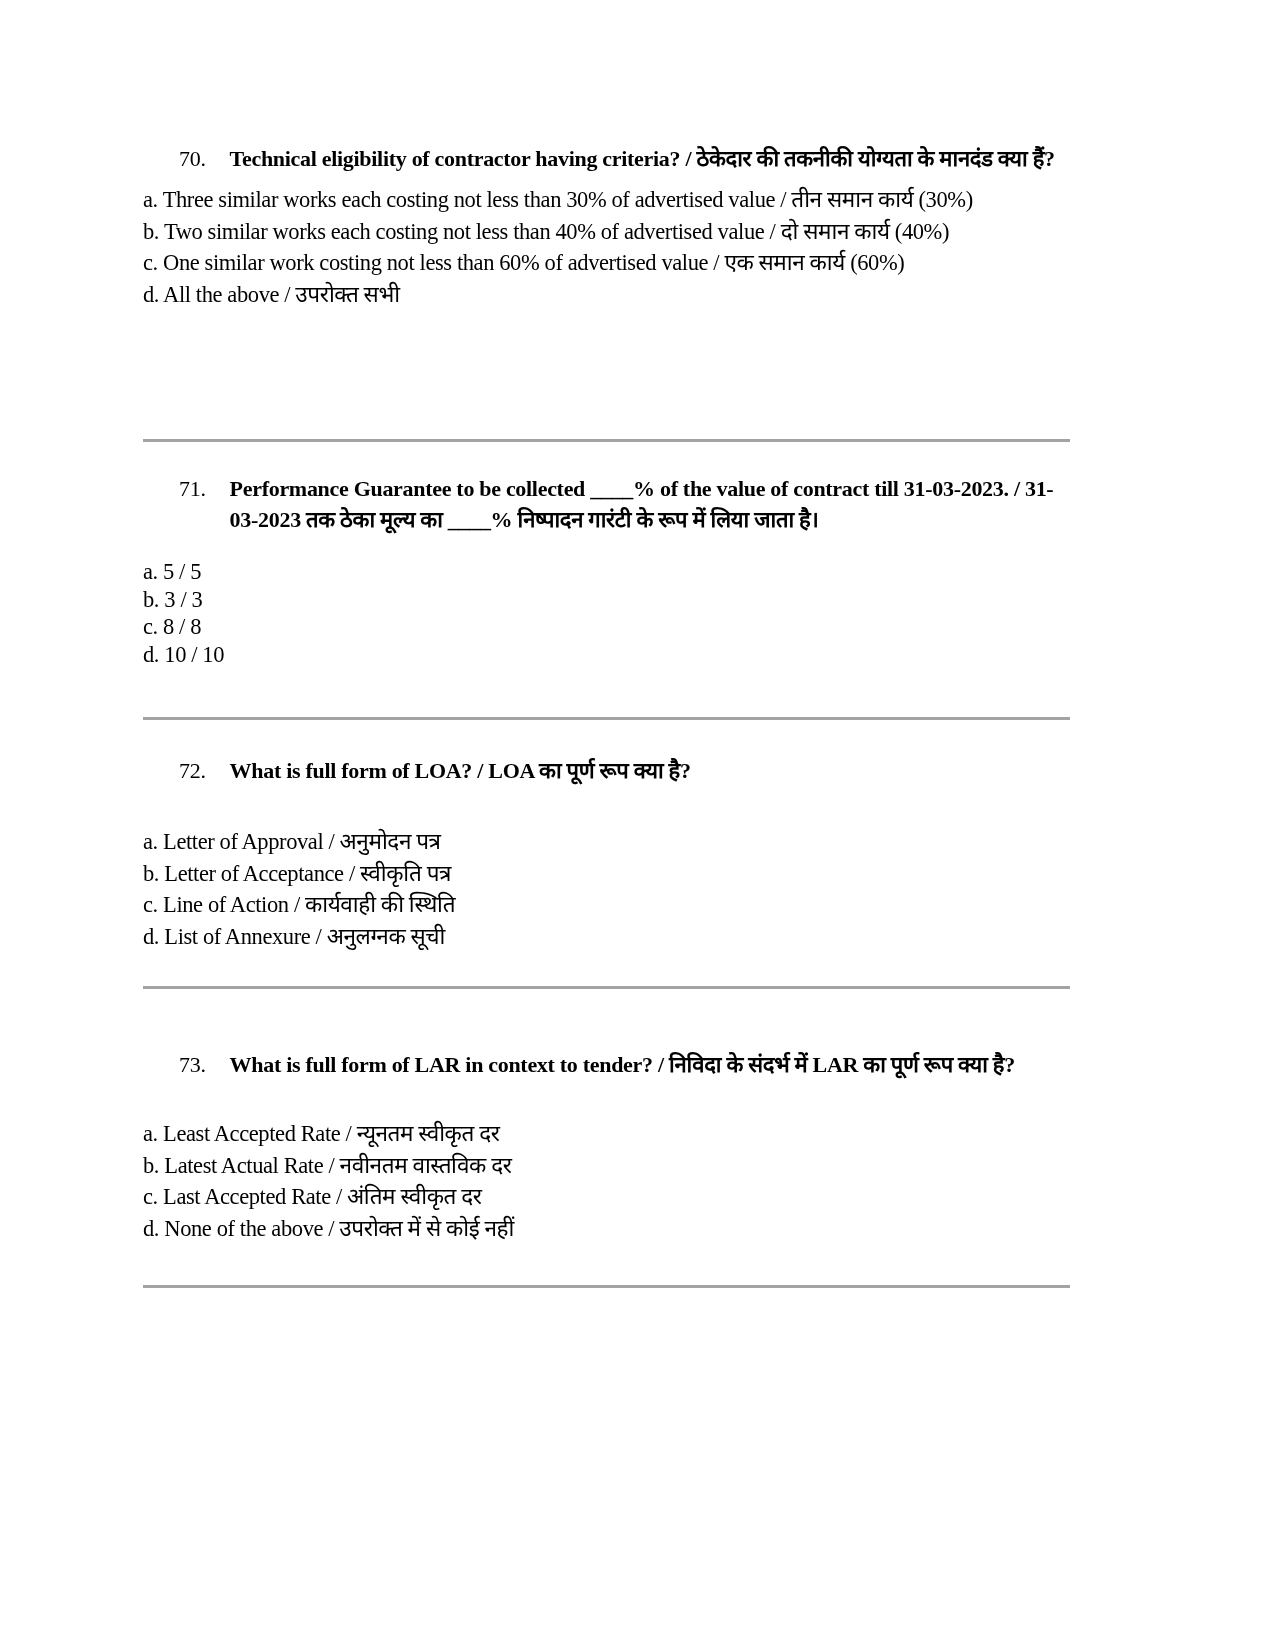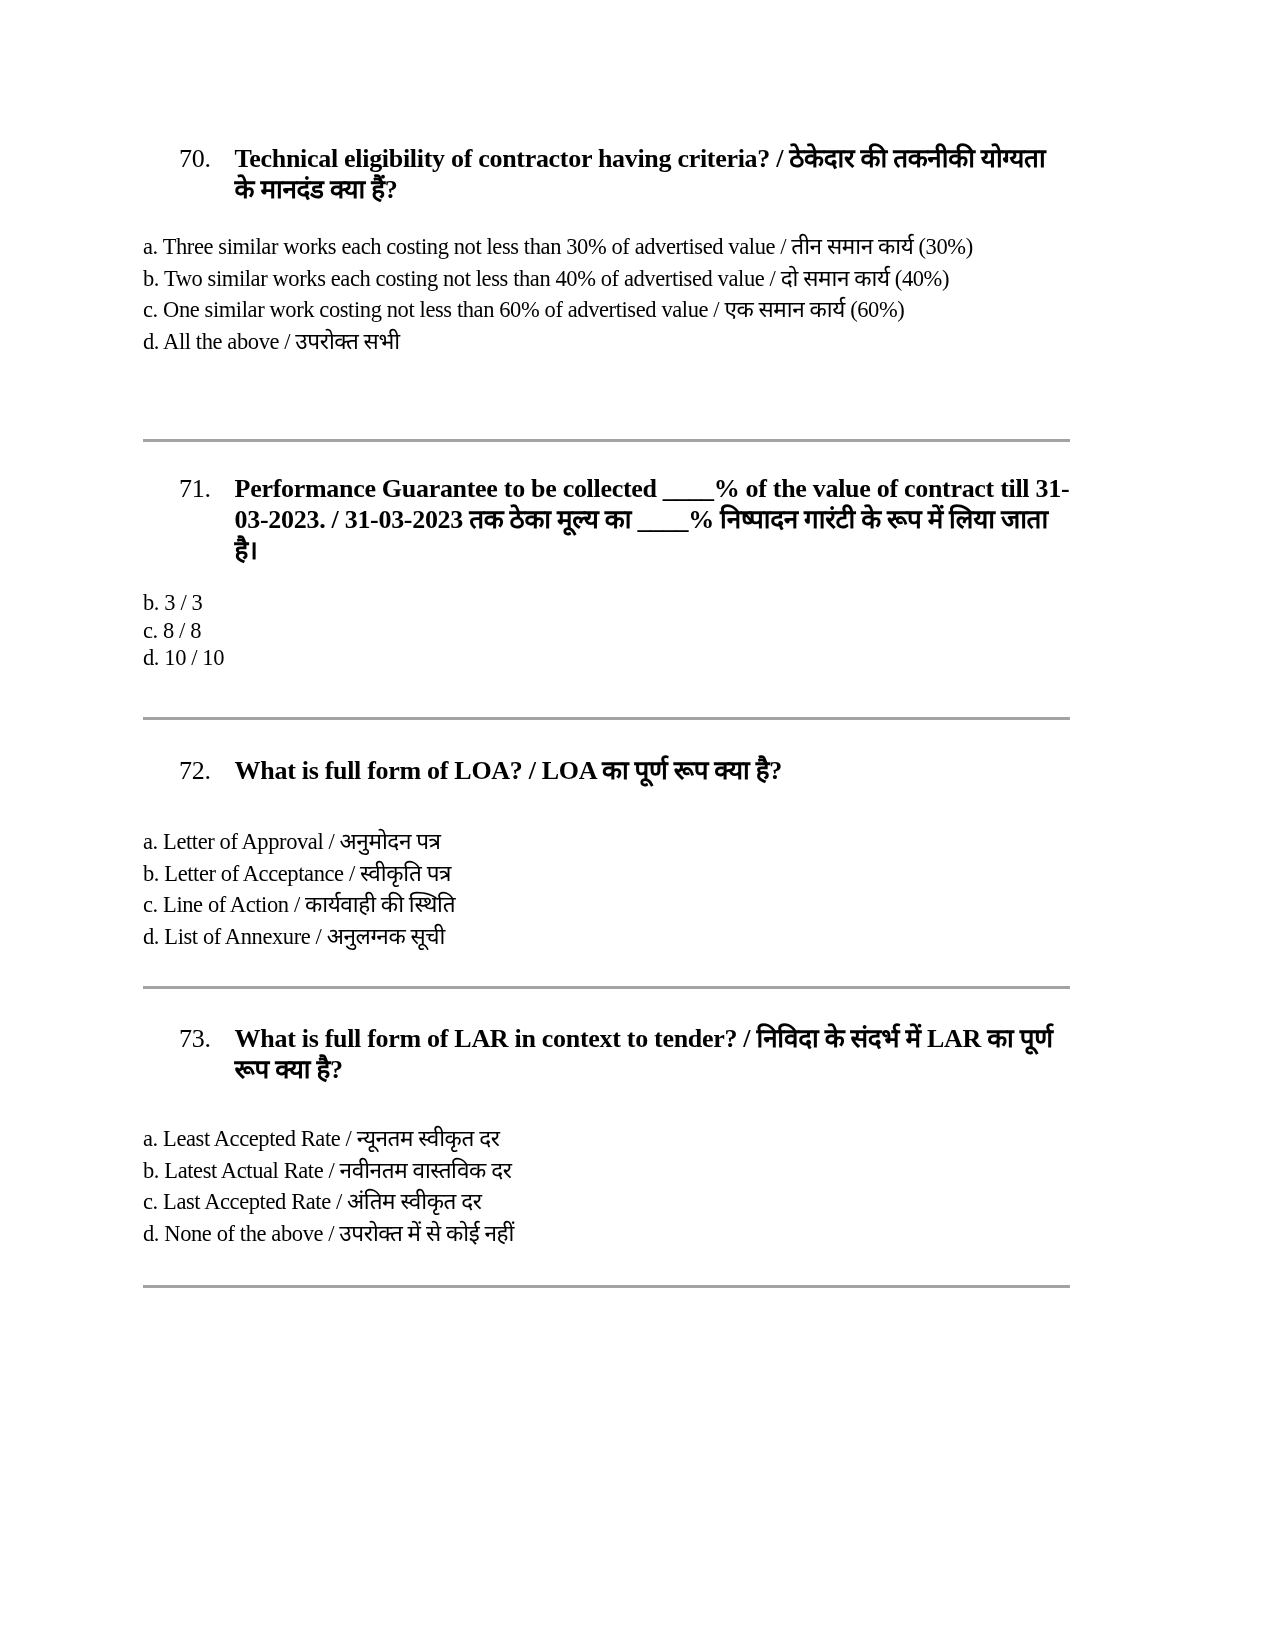--- a/index.html
+++ b/index.html
@@ -24,35 +24,35 @@
     }
     .question-block {
       position: absolute;
       left: 143px;
       width: 927px;
     }
     .q-title {
       margin-left: 36px;
       display: flex;
       font-weight: bold;
-      font-size: 26px;
+      font-size: 22px;
       line-height: 31px;
       letter-spacing: -0.3px;
     }
     .q-num {
       font-weight: normal;
       white-space: nowrap;
       padding-right: 6px;
     }
     .q-text {
       flex: 1;
       margin-left: 18px;
     }
     .options {
-      margin-top: 26px;
+      margin-top: 10px;
       font-size: 22.5px;
       line-height: 31.5px;
       letter-spacing: -0.4px;
     }
     .option {
       display: block;
     }
     .divider {
       position: absolute;
       left: 143px;
@@ -79,20 +79,21 @@
     </div>
   </div>
   <div class="divider" style="top: 439px; background: rgb(163, 163, 163);"></div>
 
   <div class="question-block" style="top:473px;">
     <div class="q-title">
       <span class="q-num">71.</span>
       <span class="q-text">Performance Guarantee to be collected ____%  of the value of contract till 31-03-2023. / 31-03-2023 तक ठेका मूल्य का ____%  निष्पादन गारंटी के रूप में लिया जाता है।</span>
     </div>
     <div class="options" style="margin-top:23px; line-height:27.5px;">
+      <span class="option">a. 5 / 5</span>
       <span class="option">b. 3 / 3</span>
       <span class="option">c. 8 / 8</span>
       <span class="option">d. 10 / 10</span>
     </div>
   </div>
   <div class="divider" style="top: 717px; background: rgb(163, 163, 163);"></div>
 
   <div class="question-block" style="top:755px;">
     <div class="q-title">
       <span class="q-num">72.</span>
@@ -100,21 +101,21 @@
     </div>
     <div class="options" style="margin-top:40px;">
       <span class="option">a. Letter of Approval / अनुमोदन पत्र</span>
       <span class="option">b. Letter of Acceptance / स्वीकृति पत्र</span>
       <span class="option">c. Line of Action / कार्यवाही की स्थिति</span>
       <span class="option">d. List of Annexure / अनुलग्नक सूची</span>
     </div>
   </div>
   <div class="divider" style="top: 986px; background: rgb(163, 163, 163);"></div>
 
-  <div class="question-block" style="top:1023px;">
+  <div class="question-block" style="top:1049px;">
     <div class="q-title">
       <span class="q-num">73.</span>
       <span class="q-text">What is full form of LAR in context to tender? / निविदा के संदर्भ में LAR का पूर्ण रूप क्या है?</span>
     </div>
     <div class="options" style="margin-top:38px;">
       <span class="option">a. Least Accepted Rate / न्यूनतम स्वीकृत दर</span>
       <span class="option">b. Latest Actual Rate / नवीनतम वास्तविक दर</span>
       <span class="option">c. Last Accepted Rate / अंतिम स्वीकृत दर</span>
       <span class="option">d. None of the above / उपरोक्त में से कोई नहीं</span>
     </div>

